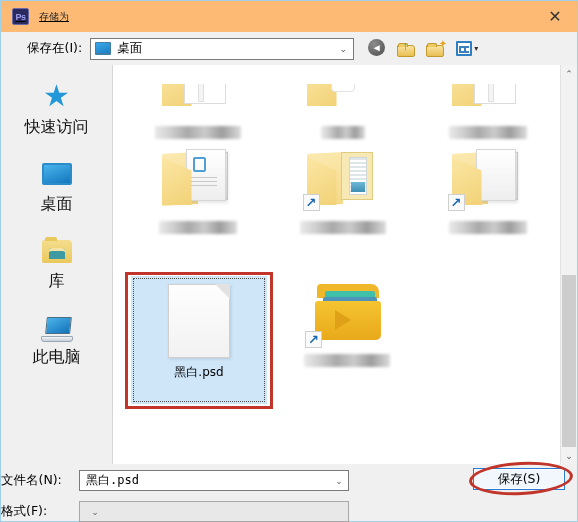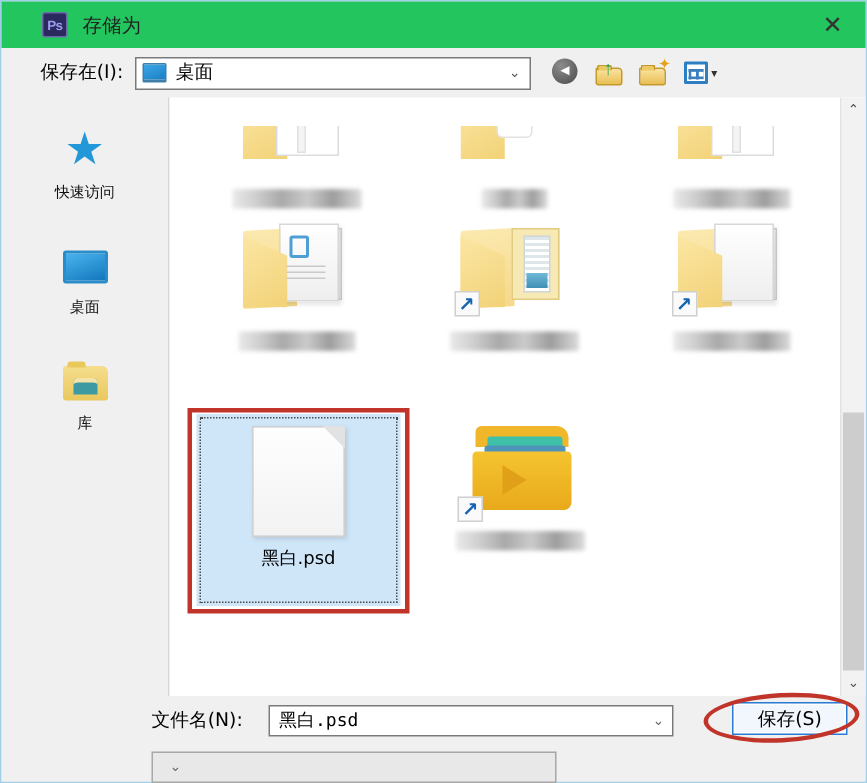--- a/index.html
+++ b/index.html
@@ -14,39 +14,40 @@
     position: absolute; left: 0; top: 0;
     width: 578px; height: 522px;
     background: #f0f0f0;
     border: 1px solid #9fd0e7;
     display: flex; flex-direction: column;
   }
 
   
   .titlebar {
     height: 31px; min-height: 31px;
-    background: #22c55e;
+    background: #fdba74;
     display: flex; align-items: center;
-    padding-left: 27px;
+    padding-left: 11px;
     position: relative;
+    text-decoration: underline;
   }
   .ps-icon {
     width: 17px; height: 17px;
     background: #2a2a5e;
     border: 1px solid #6a6aa8;
     border-radius: 2px;
     color: #9c9cf0;
     font-size: 9px; font-weight: bold;
     display: flex; align-items: center; justify-content: center;
     letter-spacing: -0.5px;
     flex: none;
   }
   .title-text {
     margin-left: 10px;
-    font-size: 13px; color: #222;
+    font-size: 10px; color: #222;
     font-family: "DejaVu Sans", sans-serif;
   }
   .close-btn {
     position: absolute; right: 0; top: 0;
     width: 44px; height: 31px;
     display: flex; align-items: center; justify-content: center;
     font-size: 16px; color: #333; font-weight: 300;
     cursor: pointer;
   }
 
@@ -139,21 +140,21 @@
     border-right: 1px solid #d6d6d6;
     padding-top: 6px;
     display: flex; flex-direction: column; align-items: center;
   }
   .place {
     width: 100%; height: 77px;
     display: flex; flex-direction: column; align-items: center; justify-content: center;
     cursor: pointer;
   }
   .place-label {
-    font-size: 10px; color: #111; margin-top: 4px;
+    font-size: 16px; color: #111; margin-top: 4px;
     font-family: "DejaVu Sans", sans-serif;
   }
   .pic { width: 34px; height: 32px; position: relative; }
 
   
   .star-ic { color: #2398d8; font-size: 30px; line-height: 30px; text-align: center; }
   .desk-ic {
     width: 30px; height: 22px; margin: 5px auto 0;
     background: linear-gradient(160deg,#4ab4ed 0%,#1277bd 100%);
     border: 2px solid #2a8cc8; border-radius: 2px;
@@ -366,40 +367,40 @@
     background:#cdcdcd; cursor:pointer;
   }
 
   
   .form {
     height: 57px; min-height: 57px;
     background:#f0f0f0;
     padding: 4px 0 0 0;
     position: relative;
   }
-  .frow { display:flex; align-items:center; height: 25px; padding-left: 100px; }
+  .frow { display:flex; align-items:center; height: 25px; }
   .flabel {
     width: 78px; font-size: 12.5px; color:#000;
     font-family: "DejaVu Sans", sans-serif;
   }
   .finput {
     width: 270px; height: 21px; background:#fff;
     border:1px solid #7a7a7a; display:flex; align-items:center;
     padding-left:6px; cursor:text;
   }
   .finput.gray { background:#e8e8e8; border-color:#a8a8a8; }
   .finput .val {
     flex:1; font-size: 12px; color:#000;
     font-family: "DejaVu Sans Mono", monospace;
     overflow:hidden; white-space:nowrap;
   }
   .finput .car { width:18px; text-align:center; font-size:9px; color:#666; }
   .btn {
     position:absolute; right: 12px;
-    width: 77px; height: 22px;
+    width: 92px; height: 22px;
     background: linear-gradient(180deg,#fafafa,#eeeeee);
     border:1px solid #adadad;
     font-size: 12.5px; color:#000;
     display:flex; align-items:center; justify-content:center;
     font-family: "DejaVu Sans", sans-serif;
     cursor:pointer;
   }
   .btn.save { top: 4px; border:1px solid #2a7bd4; box-shadow: inset 0 0 0 1px #ffffff; background:#f2f7fd; }
   .btn.cancel { top: 31px; }
 
@@ -463,20 +464,27 @@
         <div class="pic">
             <div class="desk-ic"></div>
           </div>
         <div class="place-label">桌面</div>
       </div>
       <div class="place">
         <div class="pic">
             <div class="lib-ic"></div>
           </div>
         <div class="place-label">库</div>
+      </div>
+      <div class="place">
+        <div class="pic pc-ic">
+          <div class="scr"></div>
+            <div class="kb"></div>
+        </div>
+        <div class="place-label">此电脑</div>
       </div>
     </div>
 
     <div class="listwrap">
       <div class="grid-items">
 
         <div class="row-items">
           <div class="item" style="height:96px;justify-content:flex-end;">
             <div class="thumb cutfolder" style="height:34px;margin-top:0;">
               <div class="c1"></div>
@@ -572,20 +580,21 @@
 
   <div class="form">
     <div class="frow">
       <div class="flabel">文件名(N):</div>
       <div class="finput">
         <div class="val">黑白.psd</div>
         <div class="car">⌄</div>
       </div>
     </div>
     <div class="frow" style="margin-top:6px;">
+      <div class="flabel">格式(F):</div>
       <div class="finput gray">
         <div class="car">⌄</div>
       </div>
     </div>
     <div class="btn save">保存(S)</div>
     <div class="ellipse"></div>
   </div>
 
 </div>
 

